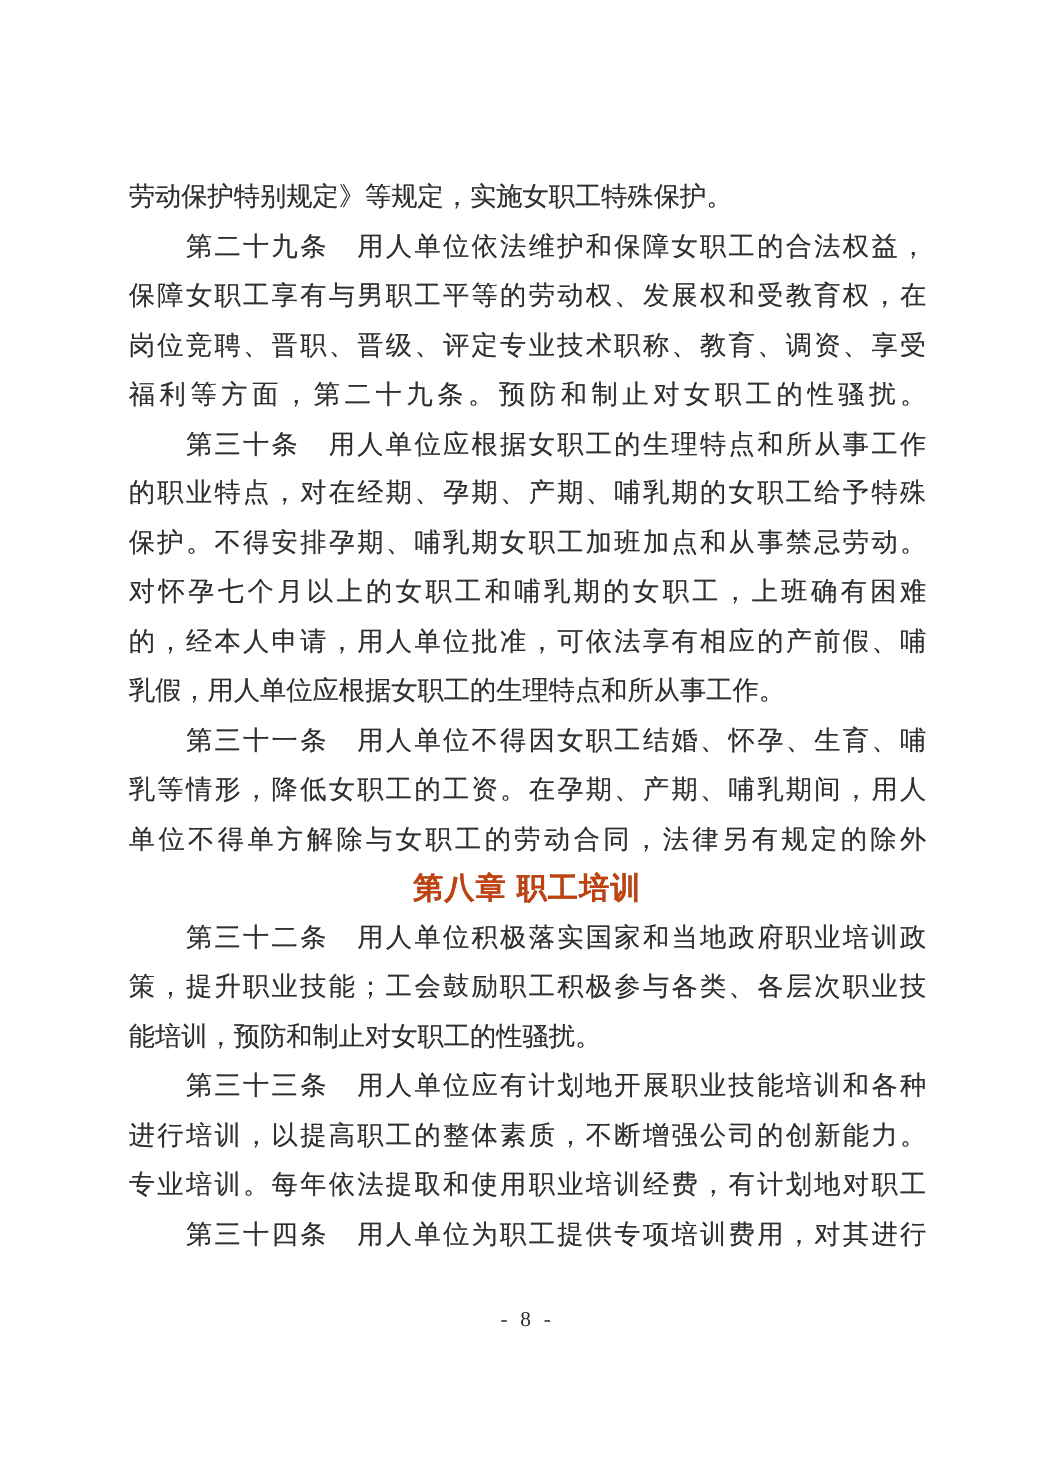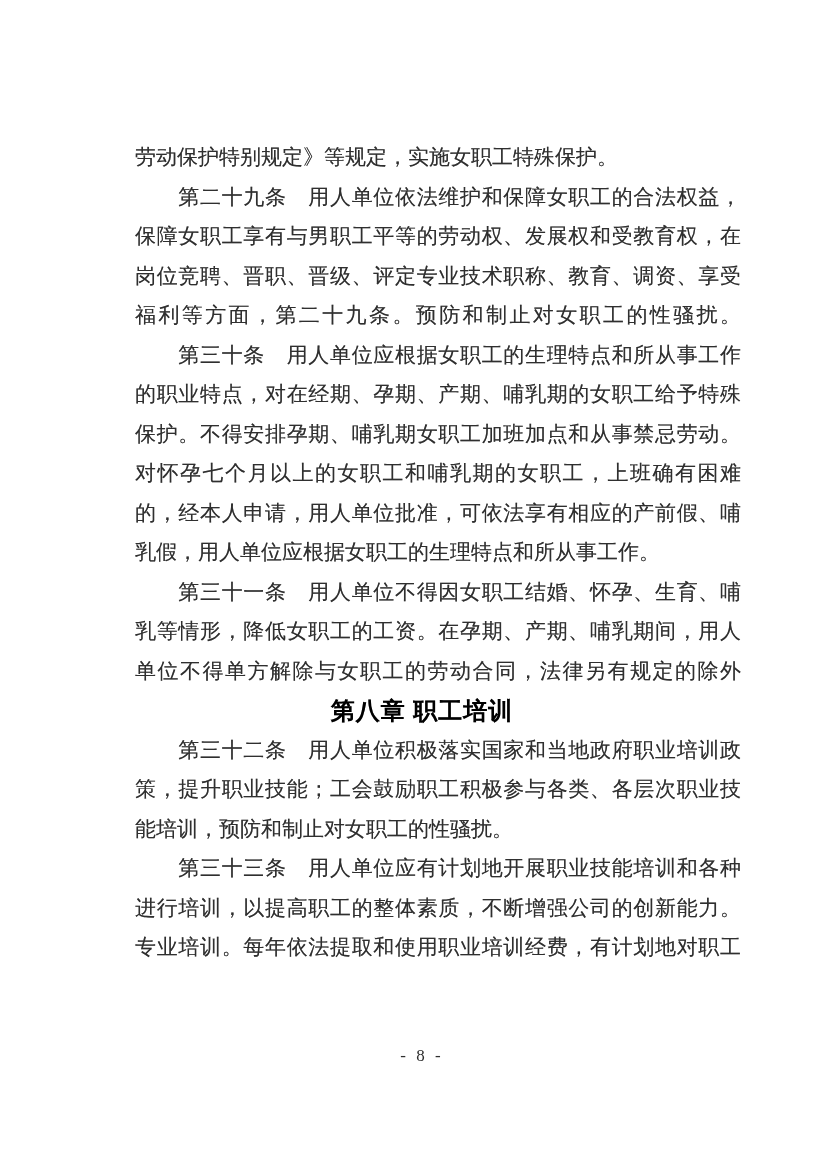--- a/index.html
+++ b/index.html
@@ -23,33 +23,32 @@
     top: 138px;
     width: 638px;
     font-size: 21px;
     line-height: 39.5px;
   }
   .ln {
     height: 39.5px;
     text-align: left;
     
     text-shadow: 0 0 0.5px rgba(60,60,60,0.55);
-    margin-left: 32px;
   }
   .ln.full {
     text-align: justify;
     text-align-last: justify;
   }
   .chapter-heading {
     height: 39.5px;
     text-align: center;
     font-family: "Liberation Sans", "DejaVu Sans", sans-serif;
     font-weight: 700;
     font-size: 24px;
-    color: #000000;
+    color: #c2410c;
     letter-spacing: 1px;
     text-shadow: 0 0 0.5px rgba(40,40,40,0.6);
   }
   .footer {
     position: absolute;
     top: 1046px;
     left: 103px;
     width: 638px;
     text-align: center;
     font-size: 17px;
@@ -76,15 +75,16 @@
     <div class="ln full">　　第三十一条　用人单位不得因女职工结婚、怀孕、生育、哺</div>
     <div class="ln full">乳等情形，降低女职工的工资。在孕期、产期、哺乳期间，用人</div>
     <div class="ln full">单位不得单方解除与女职工的劳动合同，法律另有规定的除外</div>
     <div class="chapter-heading">第八章 职工培训</div>
     <div class="ln full">　　第三十二条　用人单位积极落实国家和当地政府职业培训政</div>
     <div class="ln full">策，提升职业技能；工会鼓励职工积极参与各类、各层次职业技</div>
     <div class="ln">能培训，预防和制止对女职工的性骚扰。</div>
     <div class="ln full">　　第三十三条　用人单位应有计划地开展职业技能培训和各种</div>
     <div class="ln full">进行培训，以提高职工的整体素质，不断增强公司的创新能力。</div>
     <div class="ln full">专业培训。每年依法提取和使用职业培训经费，有计划地对职工</div>
+    <div class="ln full">　　第三十四条　用人单位为职工提供专项培训费用，对其进行</div>
   </div>
   <div class="footer">- 8 -</div>
 </div>
 
 </body></html>

